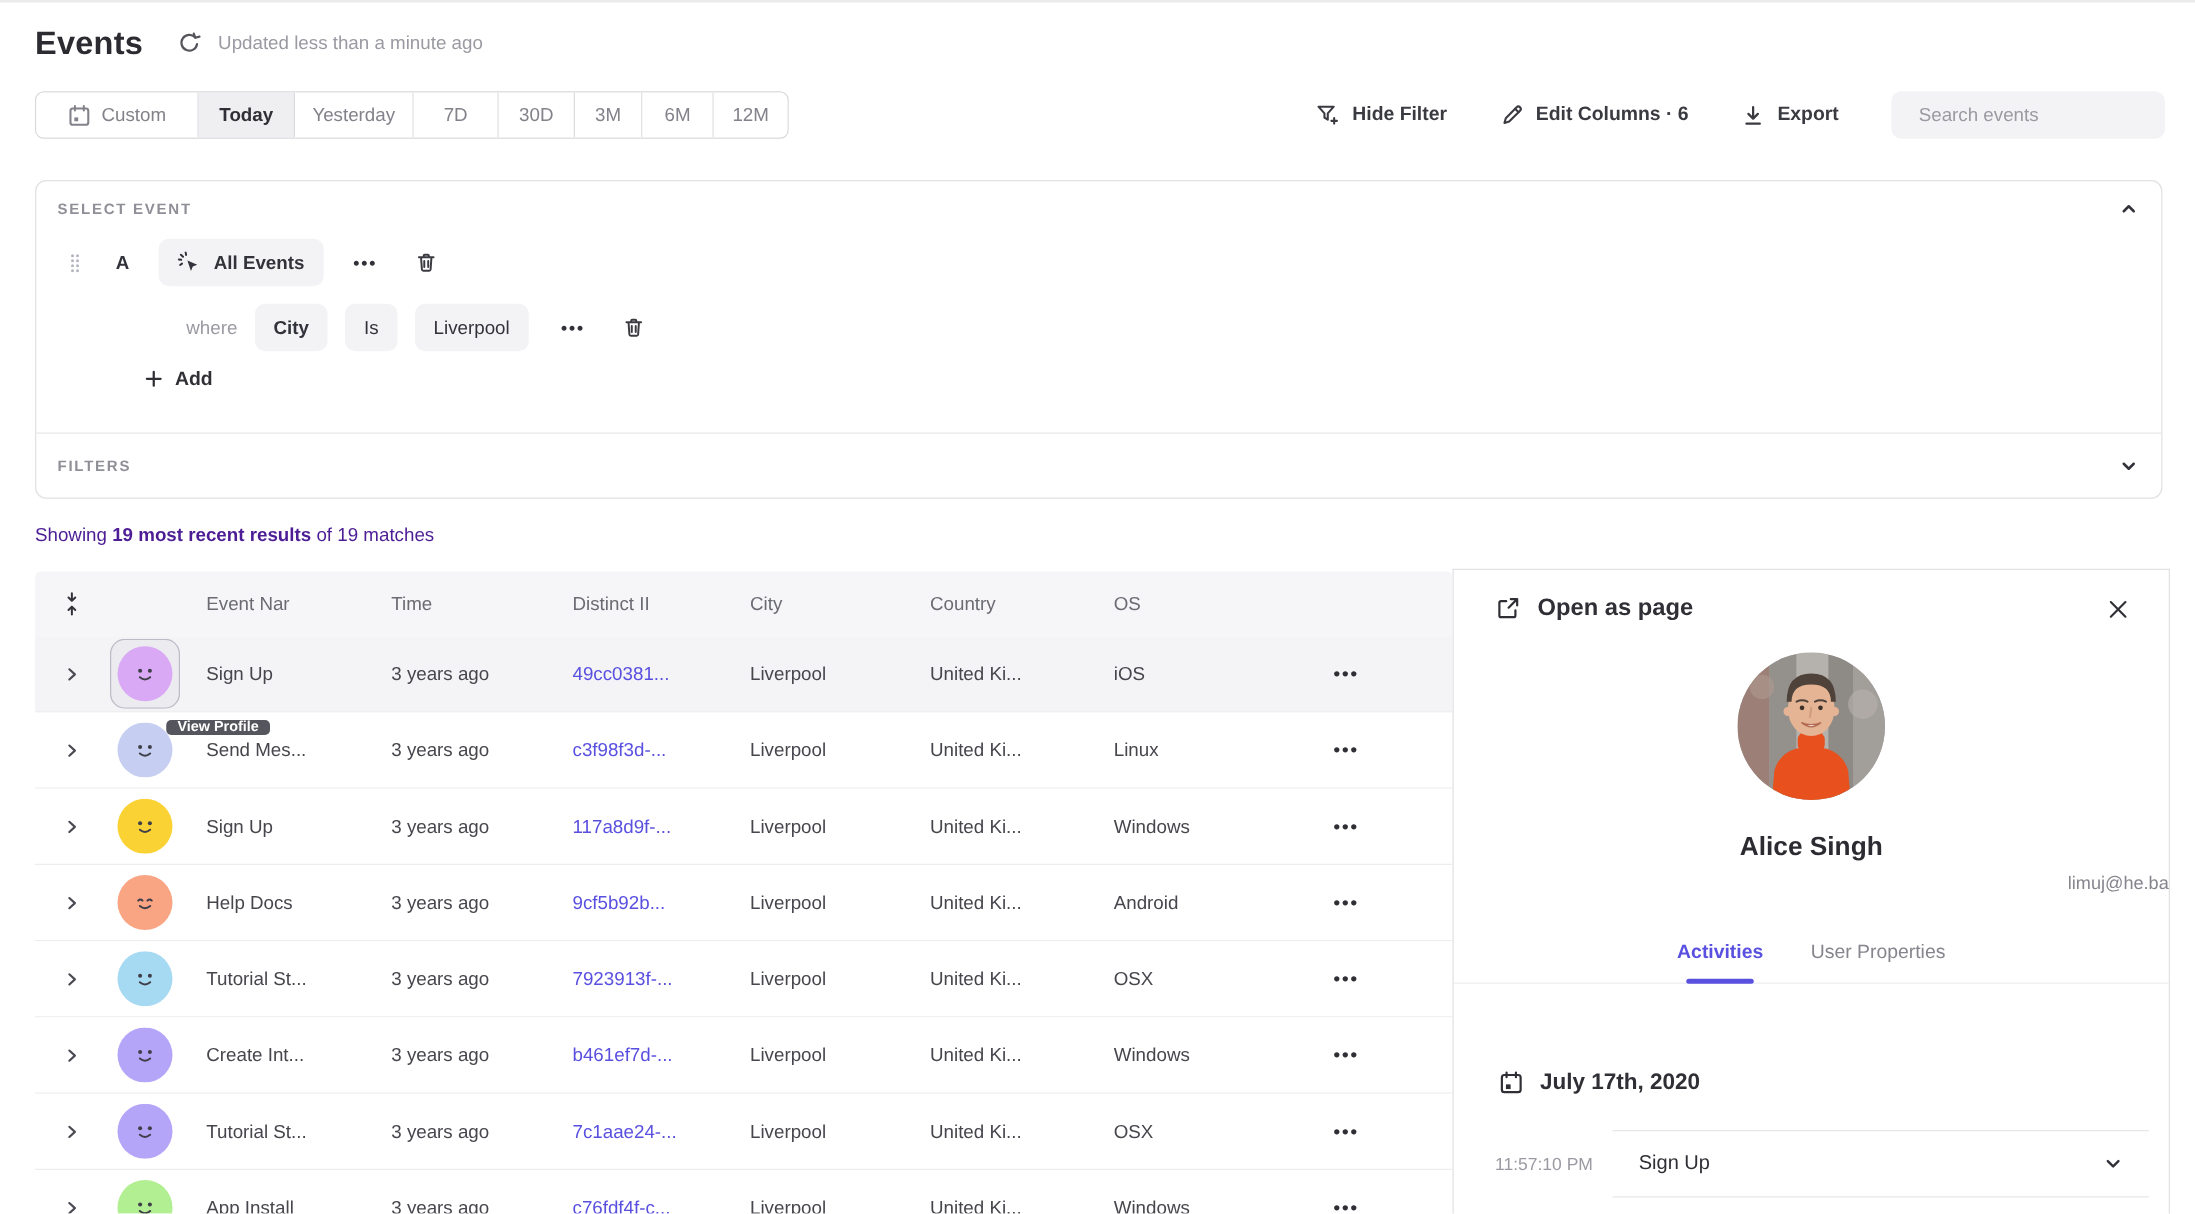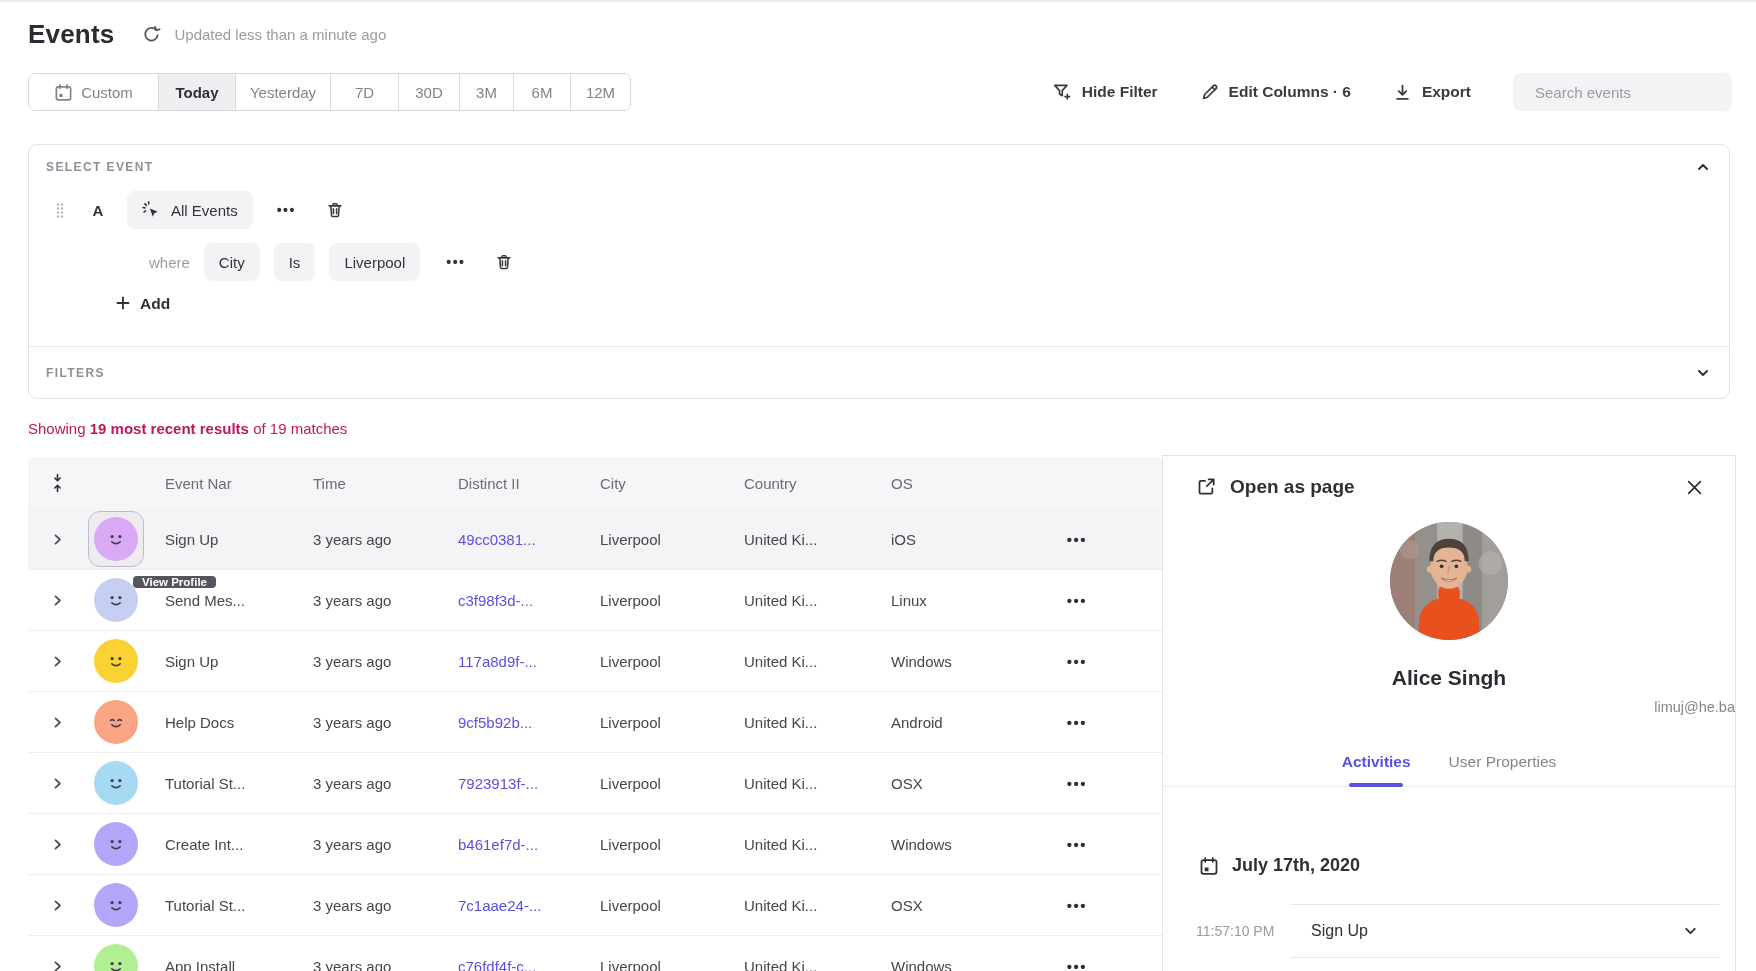--- a/index.html
+++ b/index.html
@@ -31,35 +31,35 @@
   
   .query-card { position:absolute; top:142px; left:28px; width:1702px; height:255px; border:1px solid #e2e2e6; border-radius:9px; background:#fff; }
   .qb-label { font-size:12px; font-weight:700; letter-spacing:1.4px; color:#8f8f97; }
   .qb-head { position:absolute; top:14px; left:17px; right:18px; display:flex; align-items:center; justify-content:space-between; }
   .chev-btn { background:none; border:none; cursor:pointer; display:flex; align-items:center; }
   .qb-row { position:absolute; display:flex; align-items:center; height:38px; }
   .event-row { top:46px; left:0; }
   .drag-handle { margin-left:26px; display:flex; align-items:center; cursor:grab; }
   .row-letter { margin-left:26px; font-size:15px; font-weight:700; color:#32323a; width:14px; text-align:center; }
   .chip { display:flex; align-items:center; gap:10px; height:38px; padding:0 15px; background:#f3f3f5; border:none; border-radius:8px; font-family:inherit; font-size:15px; color:#32323a; cursor:pointer; }
-  .chip.bold { font-weight:400; }
+  .chip.bold { font-weight:700; }
   .event-chip { margin-left:22px; }
   .more-btn { background:none; border:none; cursor:pointer; font-size:14px; font-weight:700; color:#32323a; letter-spacing:1.5px; padding:6px 10px; }
   .icon-btn { background:none; border:none; cursor:pointer; display:flex; align-items:center; padding:4px; }
   .event-row .more-btn { margin-left:14px; } .event-row .icon-btn { margin-left:16px; }
   .where-row { top:98px; left:0; }
   .where-lab { margin-left:120px; font-size:15px; color:#9a9aa2; }
   .where-row .chip { margin-left:14px; }
   .where-row .more-btn { margin-left:16px; } .where-row .icon-btn { margin-left:16px; }
   .add-btn { position:absolute; top:150px; left:86px; display:flex; align-items:flex-start; gap:9px; background:none; border:none; font-family:inherit; font-size:15.5px; font-weight:700; color:#2f2f35; cursor:pointer; }
   .qb-divider { position:absolute; top:201px; left:0; right:0; height:1px; background:#e7e7ea; }
   .filters-row { position:absolute; top:202px; left:17px; right:18px; height:52px; display:flex; align-items:center; justify-content:space-between; }
 
   
-  .showing { position:absolute; top:418px; left:28px; font-size:15px; color:#be185d; }
+  .showing { position:absolute; top:418px; left:28px; font-size:15px; color:#4c1d95; }
   .showing b { font-weight:700; }
 
   
   .table { position:absolute; top:455px; left:28px; width:1134px; bottom:0; overflow:hidden; }
   .tgrid { display:grid; grid-template-columns:58px 60px 148px 145px 142px 144px 147px 120px 1fr; align-items:center; }
   .thead { height:52px; background:#f6f6f8; border-radius:5px 5px 0 0; color:#6b6b73; font-size:15px; }
   .th { padding-left:19px; }
   .th.center,.td.center { padding-left:0; display:flex; justify-content:center; }
   .trow { height:61px; border-bottom:1px solid #ededef; background:#fff; font-size:15px; color:#46464d; cursor:pointer; }
   .trow.hovered { background:#f4f4f6; }

